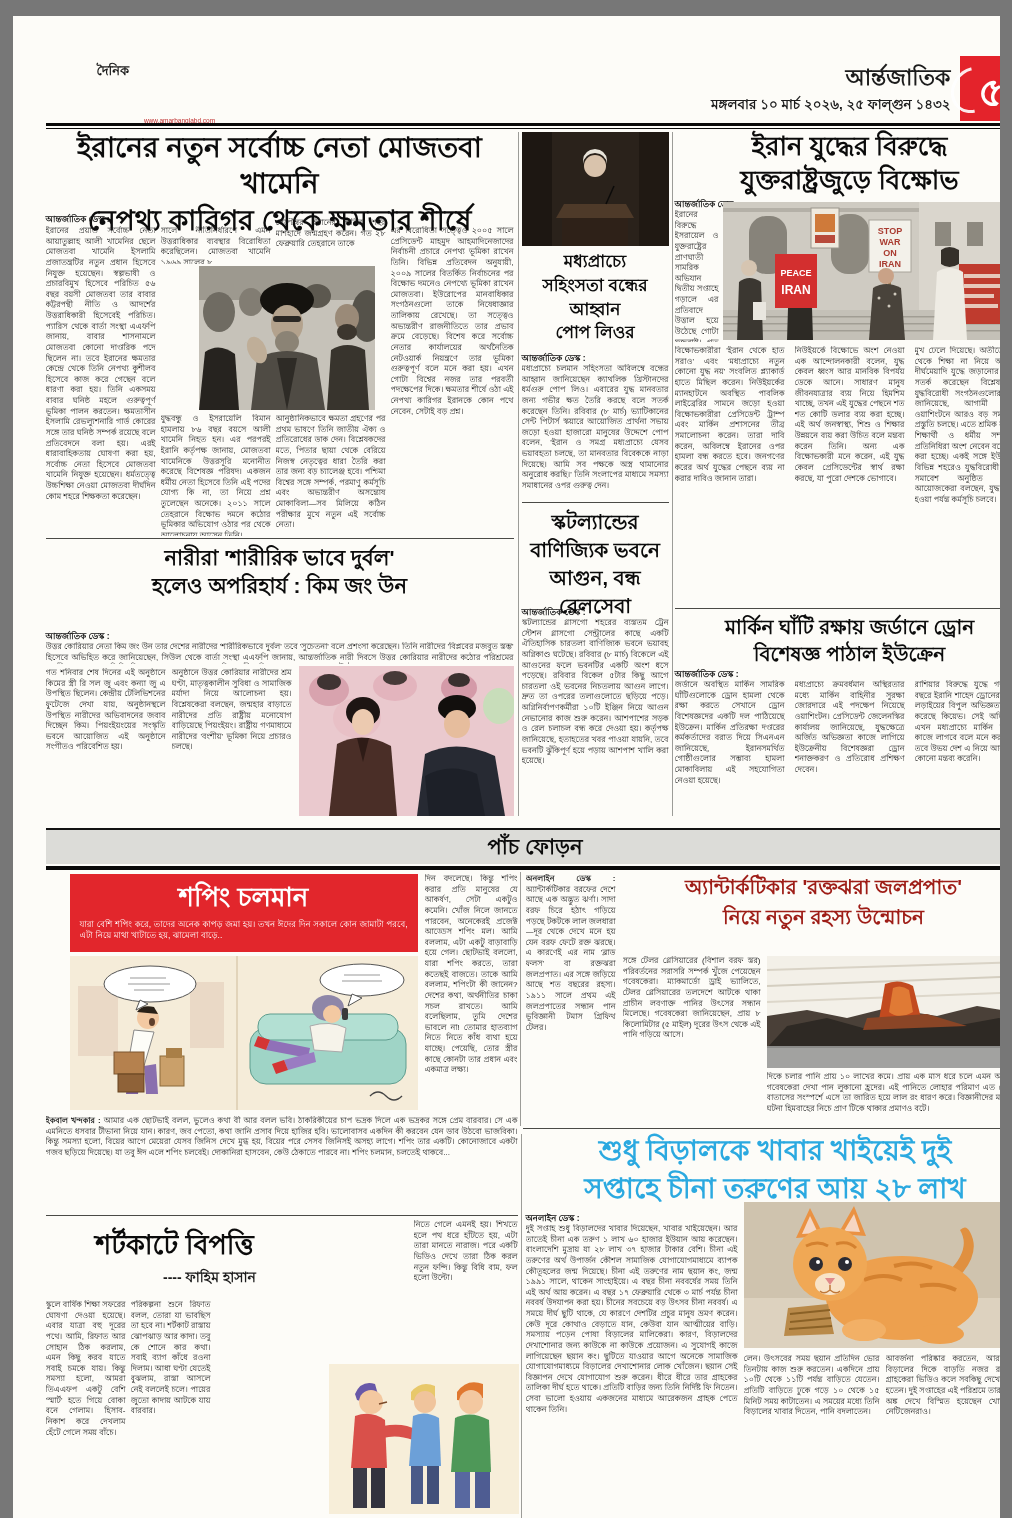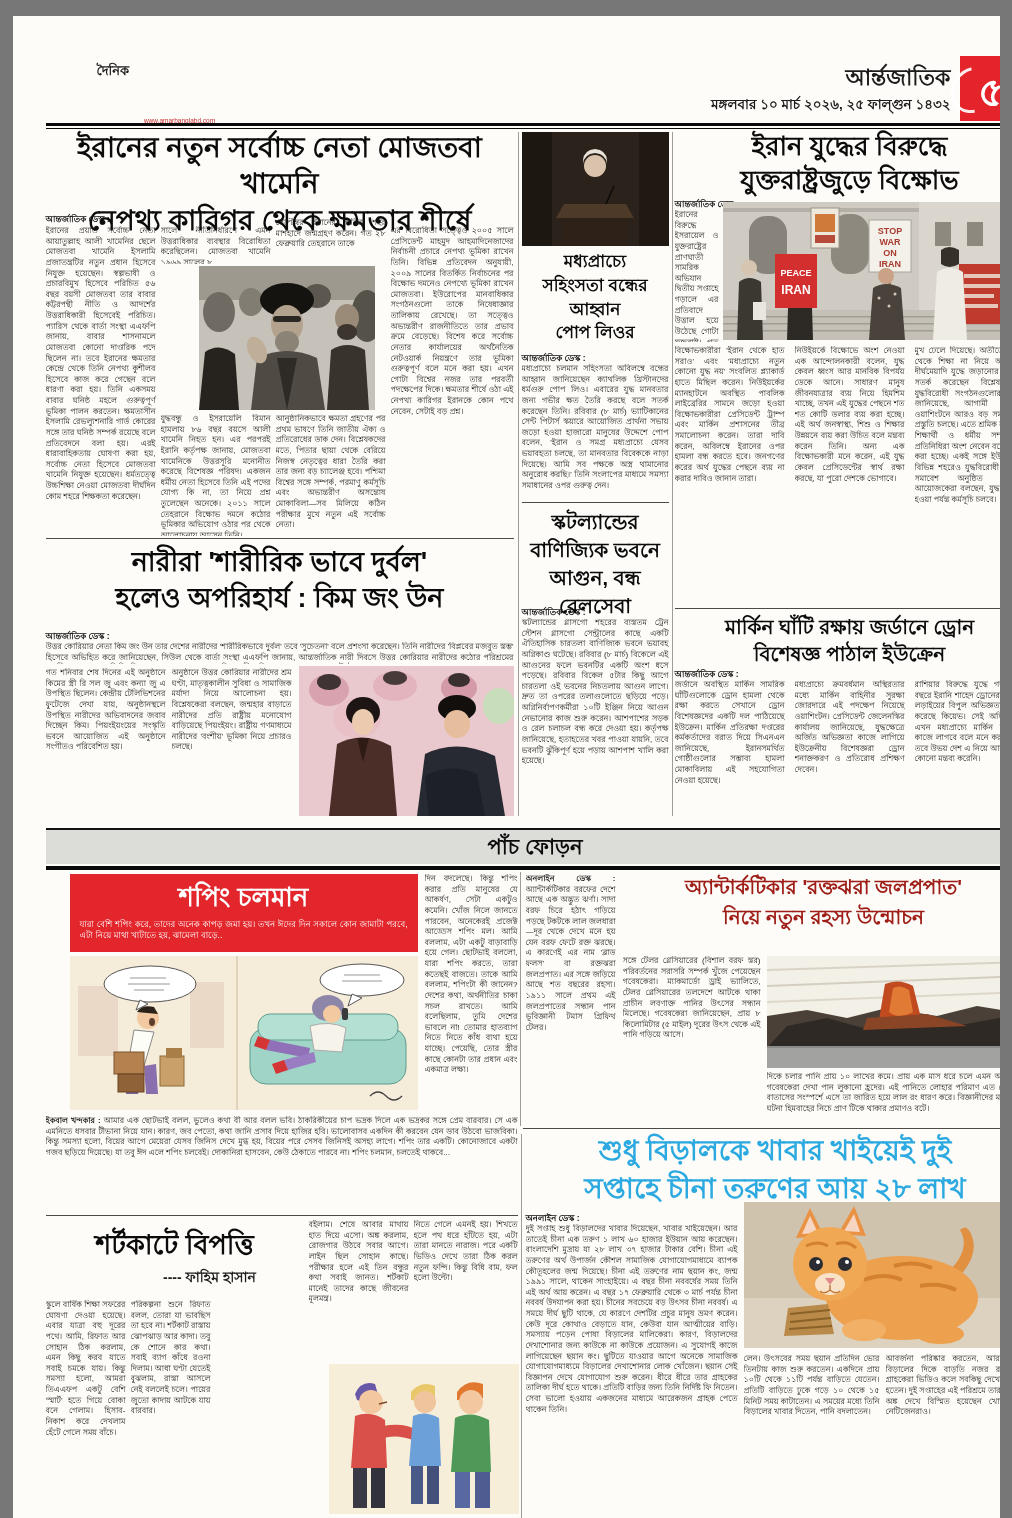--- a/index.html
+++ b/index.html
@@ -101,21 +101,21 @@
       <g>
         <ellipse cx="148" cy="52" rx="12" ry="14" fill="#9a8a78"></ellipse>
         <ellipse cx="148" cy="66" rx="10" ry="8" fill="#3c362e"></ellipse>
         <path d="M128,144 L132,84 Q148,74 166,84 L170,144 Z" fill="#38342d"></path>
       </g>
       <path d="M0,144 L6,86 Q20,76 36,88 L40,144 Z" fill="#26231f"></path>
     </svg>
   </div>
   <div class="hr1" style="left:33px;top:522px;width:468px;"></div>
 
-  <div class="hl" style="left:33px;top:528px;width:468px;font-size:27px;line-height:1.35;">নারীরা 'শারীরিক ভাবে দুর্বল'
+  <div class="hl" style="left:33px;top:528px;width:468px;font-size:21px;line-height:1.35;">নারীরা 'শারীরিক ভাবে দুর্বল'
 হলেও অপরিহার্য : কিম জং উন</div>
   <div class="byline" style="left:33px;top:614px;">আন্তর্জাতিক ডেস্ক :</div>
   <div class="col" style="left:33px;top:626px;width:468px;height:22px;">উত্তর কোরিয়ার নেতা কিম জং উন তার দেশের নারীদের 'শারীরিকভাবে দুর্বল' তবে 'সুচেতনা' বলে প্রশংসা করেছেন। তিনি নারীদের 'বিপ্লবের মজবুত স্তম্ভ' হিসেবে অভিহিত করে জানিয়েছেন, সিউল থেকে বার্তা সংস্থা এএফপি জানায়, আন্তর্জাতিক নারী দিবসে উত্তর কোরিয়ার নারীদের কঠোর পরিশ্রমের ভূয়সী প্রশংসা করেন তিনি। কিম বলেন, 'আমাদের সমসাময়িক নারীরা বিপ্লবের মজবুত স্তম্ভ হয়ে উঠেছেন।'</div>
   <div class="col" style="left:33px;top:652px;width:120px;height:148px;">গত শনিবার শেষ দিনের এই অনুষ্ঠানে কিমের স্ত্রী রি সল জু এবং কন্যা জু এ উপস্থিত ছিলেন। কেন্দ্রীয় টেলিভিশনের ফুটেজে দেখা যায়, অনুষ্ঠানস্থলে উপস্থিত নারীদের অভিবাদনের জবাব দিচ্ছেন কিম। পিয়ংইয়ংয়ের সংস্কৃতি ভবনে আয়োজিত এই অনুষ্ঠানে সংগীতও পরিবেশিত হয়।</div>
   <div class="col" style="left:159px;top:652px;width:120px;height:148px;">অনুষ্ঠানে উত্তর কোরিয়ার নারীদের শ্রম ঘণ্টা, মাতৃত্বকালীন সুবিধা ও সামাজিক মর্যাদা নিয়ে আলোচনা হয়। বিশ্লেষকেরা বলছেন, জন্মহার বাড়াতে নারীদের প্রতি রাষ্ট্রীয় মনোযোগ বাড়িয়েছে পিয়ংইয়ং। রাষ্ট্রীয় গণমাধ্যমে নারীদের 'বংশীয়' ভূমিকা নিয়ে প্রচারও চলছে।</div>
 
   <div class="ph" style="left:286px;top:650px;width:215px;height:150px;">
     <svg viewBox="0 0 215 150" preserveAspectRatio="none">
       <rect width="215" height="150" fill="#eac9ce"></rect>
       <ellipse cx="30" cy="24" rx="20" ry="16" fill="#d8a3ae"></ellipse>
@@ -374,21 +374,20 @@
         <polygon points="44,106 84,102 90,132 40,134" fill="#b98a4a"></polygon>
         <path d="M46,112 L86,108 M46,120 L87,116 M45,127 L88,124" stroke="#8a6126" stroke-width="2"></path>
       </g>
     </svg>
   </div>
   <div class="col" style="left:731px;top:1338px;width:136px;height:180px;">লেন। উৎসবের সময় ছয়ান প্রতিদিন ভোর তিনটায় কাজ শুরু করতেন। একদিনে প্রায় ১০টি থেকে ১১টি পর্যন্ত বাড়িতে যেতেন। প্রতিটি বাড়িতে ঢুকে গড়ে ১০ থেকে ১৫ মিনিট সময় কাটাতেন। এ সময়ের মধ্যে তিনি বিড়ালের খাবার দিতেন, পানি বদলাতেন।</div>
   <div class="col" style="left:873px;top:1338px;width:139px;height:180px;">আবর্জনা পরিষ্কার করতেন, আর অসুস্থ বিড়ালের দিকে বাড়তি নজর রাখতেন। গ্রাহকেরা ভিডিও কলে সবকিছু দেখে নিশ্চিত হতেন। দুই সপ্তাহের এই পরিশ্রমে তার আয়ের অঙ্ক দেখে বিস্মিত হয়েছেন খোদ চীনা নেটিজেনরাও।</div>
 
   <div class="hl" style="left:33px;top:1208px;width:258px;font-size:27px;">শর্টকাটে বিপত্তি</div>
   <div class="abs" style="left:33px;top:1250px;width:258px;text-align:center;padding-left:70px;font-size:14px;font-weight:bold;">---- ফাহিম হাসান</div>
-  <div class="col" style="left:296px;top:1204px;width:100px;height:140px;">বইলাম। শেষে আবার মাথায় হাত দিয়ে এসো। অঙ্ক করলাম, রোজগার উঠবে সবার আগে। লাইন ছিল সোহান কাছে। পরীক্ষার হলে এই তিন বন্ধুর কথা সবাই জানত। শর্টকাট মানেই তাদের কাছে জীবনের মূলমন্ত্র।</div>
   <div class="col" style="left:401px;top:1204px;width:104px;height:140px;">নিতে গেলে এমনই হয়। শিখতে হলে পথ ধরে হাঁটতে হয়, এটা তারা মানতে নারাজ। পরে একটি ভিডিও দেখে তারা ঠিক করল নতুন ফন্দি। কিন্তু বিধি বাম, ফল হলো উল্টো।</div>
   <div class="col" style="left:33px;top:1284px;width:80px;height:234px;">স্কুলে বার্ষিক শিক্ষা সফরের ঘোষণা দেওয়া হয়েছে। এবার যাত্রা বহু দূরের পথে। আমি, রিফাত আর সোহান ঠিক করলাম, এমন কিছু করব যাতে সবাই চমকে যায়। কিন্তু সমস্যা হলো, আমরা তিএএফপ একটু বেশি 'স্মার্ট' হতে গিয়ে বোকা বনে গেলাম। হিসাব-নিকাশ করে দেখলাম হেঁটে গেলে সময় বাঁচে।</div>
   <div class="col" style="left:118px;top:1284px;width:80px;height:234px;">পরিকল্পনা শুনে রিফাত বলল, তোরা যা ভাবছিস তা হবে না। শর্টকাট রাস্তায় ঝোপঝাড় আর কাদা। তবু কে শোনে কার কথা। সবাই ব্যাগ কাঁধে রওনা দিলাম। আধা ঘণ্টা যেতেই বুঝলাম, রাস্তা আসলে নেই বললেই চলে। পায়ের জুতো কাদায় আটকে যায় বারবার।</div>
 
   <div class="ph" style="left:316px;top:1348px;width:190px;height:150px;background:#f7eed9;">
     <svg viewBox="0 0 190 150" preserveAspectRatio="none">
       <rect width="190" height="150" fill="#f7eed9"></rect>
       <g>
         <path d="M26,30 Q32,16 46,20 L50,34 Q38,40 28,36 Z" fill="#6858a8"></path>
         <circle cx="42" cy="38" r="12" fill="#f3c8a0"></circle>

